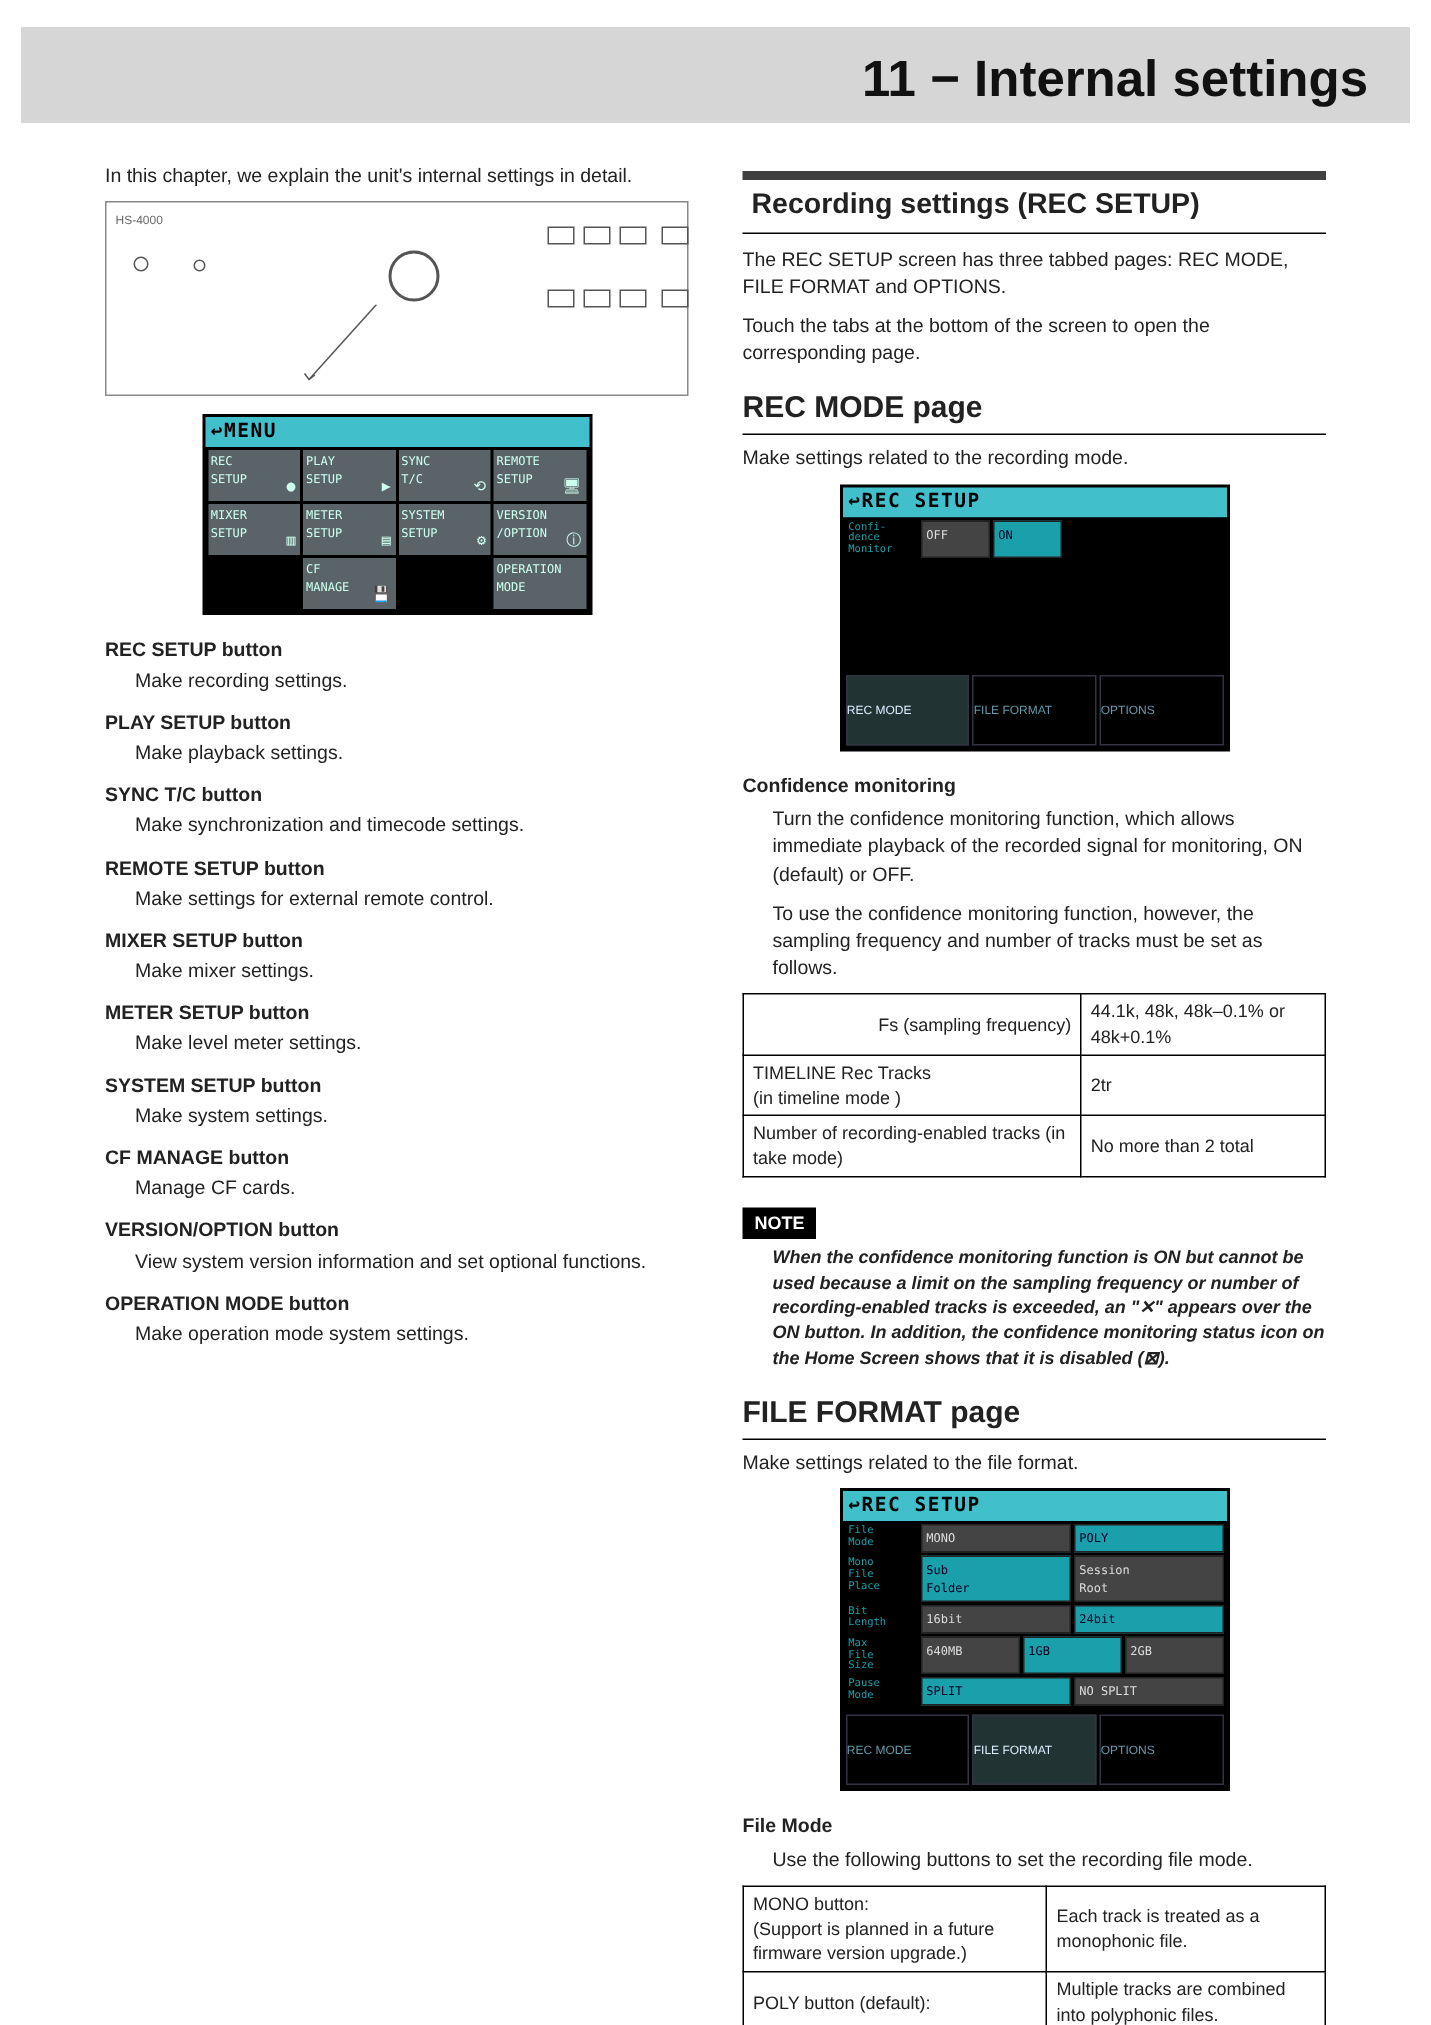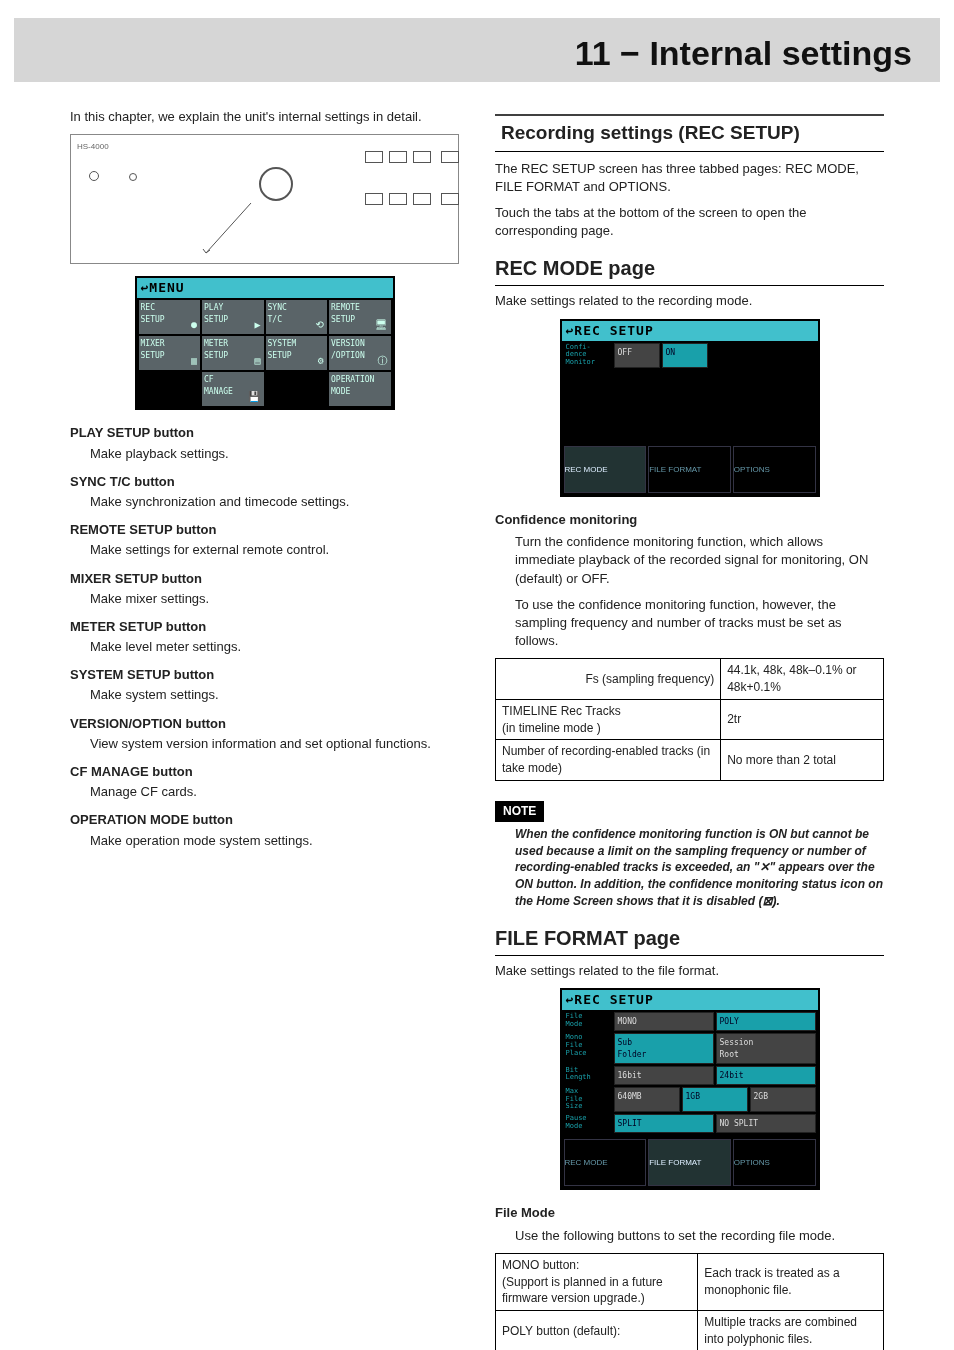--- a/index.html
+++ b/index.html
@@ -1,21 +1,21 @@
 <!DOCTYPE html>
 <html><head>
 <meta charset="utf-8">
 <style>
 *{margin:0;padding:0;box-sizing:border-box}
 body{font-family:"Helvetica Neue",Arial,sans-serif;background:#fff;color:#222;width:954px;margin:0 auto;font-size:13px;line-height:1.4}
 .header-bar{background:#d6d6d6;height:64px;margin:18px 14px 0;position:relative}
 .chapter-title{position:absolute;right:28px;bottom:4px;font-size:34px;font-weight:800;color:#111}
 .page-body{padding:22px 70px 10px;column-count:2;column-gap:36px}
 .keep{break-inside:avoid}
-.h2{font-size:19px;font-weight:700;border-top:2px solid #404040;border-bottom:1px solid #000;padding:4px 6px;margin:10px 0 8px;background:#fff}
+.h2{font-size:19px;font-weight:700;border-top:6px solid #404040;border-bottom:1px solid #000;padding:4px 6px;margin:10px 0 8px;background:#fff}
 .h3{font-size:20px;font-weight:700;border-bottom:1px solid #000;padding-bottom:3px;margin:14px 0 6px}
 .p{margin:4px 0 8px}
 .bt{font-weight:700;margin-top:10px}
 .bd{margin:2px 0 8px 20px}
 .ind{margin-left:20px}
 .note-tag{display:inline-block;background:#000;color:#fff;font-weight:700;padding:2px 8px;font-size:12px;margin-top:10px}
 .note-body{font-style:italic;font-weight:600;margin:4px 0 10px 20px;font-size:12px}
 table{border-collapse:collapse;width:100%;margin:6px 0 10px;font-size:12px}
 td,th{border:1px solid #000;padding:3px 6px;text-align:left;vertical-align:middle}
 .device-ill{width:100%;height:130px;border:1px solid #888;background:#fff;margin:8px 0 12px;position:relative}
@@ -98,20 +98,24 @@
 MANAGE<span class="ic">💾</span></div>
           <div class="lcd-cell" style="white-space: pre; background: rgb(0, 0, 0);"></div>
           <div class="lcd-cell" style="white-space: pre;">OPERATION
 MODE</div>
         </div>
     </div>
   </div>
 
   <div id="button-list">
       <div class="keep">
+        <div class="bt">REC SETUP button</div>
+        <div class="bd">Make recording settings.</div>
+      </div>
+      <div class="keep">
         <div class="bt">PLAY SETUP button</div>
         <div class="bd">Make playback settings.</div>
       </div>
       <div class="keep">
         <div class="bt">SYNC T/C button</div>
         <div class="bd">Make synchronization and timecode settings.</div>
       </div>
       <div class="keep">
         <div class="bt">REMOTE SETUP button</div>
         <div class="bd">Make settings for external remote control.</div>
@@ -122,26 +126,26 @@
       </div>
       <div class="keep">
         <div class="bt">METER SETUP button</div>
         <div class="bd">Make level meter settings.</div>
       </div>
       <div class="keep">
         <div class="bt">SYSTEM SETUP button</div>
         <div class="bd">Make system settings.</div>
       </div>
       <div class="keep">
+        <div class="bt">CF MANAGE button</div>
+        <div class="bd">Manage CF cards.</div>
+      </div>
+      <div class="keep">
         <div class="bt">VERSION/OPTION button</div>
         <div class="bd">View system version information and set optional functions.</div>
-      </div>
-      <div class="keep">
-        <div class="bt">CF MANAGE button</div>
-        <div class="bd">Manage CF cards.</div>
       </div>
       <div class="keep">
         <div class="bt">OPERATION MODE button</div>
         <div class="bd">Make operation mode system settings.</div>
       </div>
     </div>
 
   <div class="colbreak"></div>
 
   <div class="keep">

